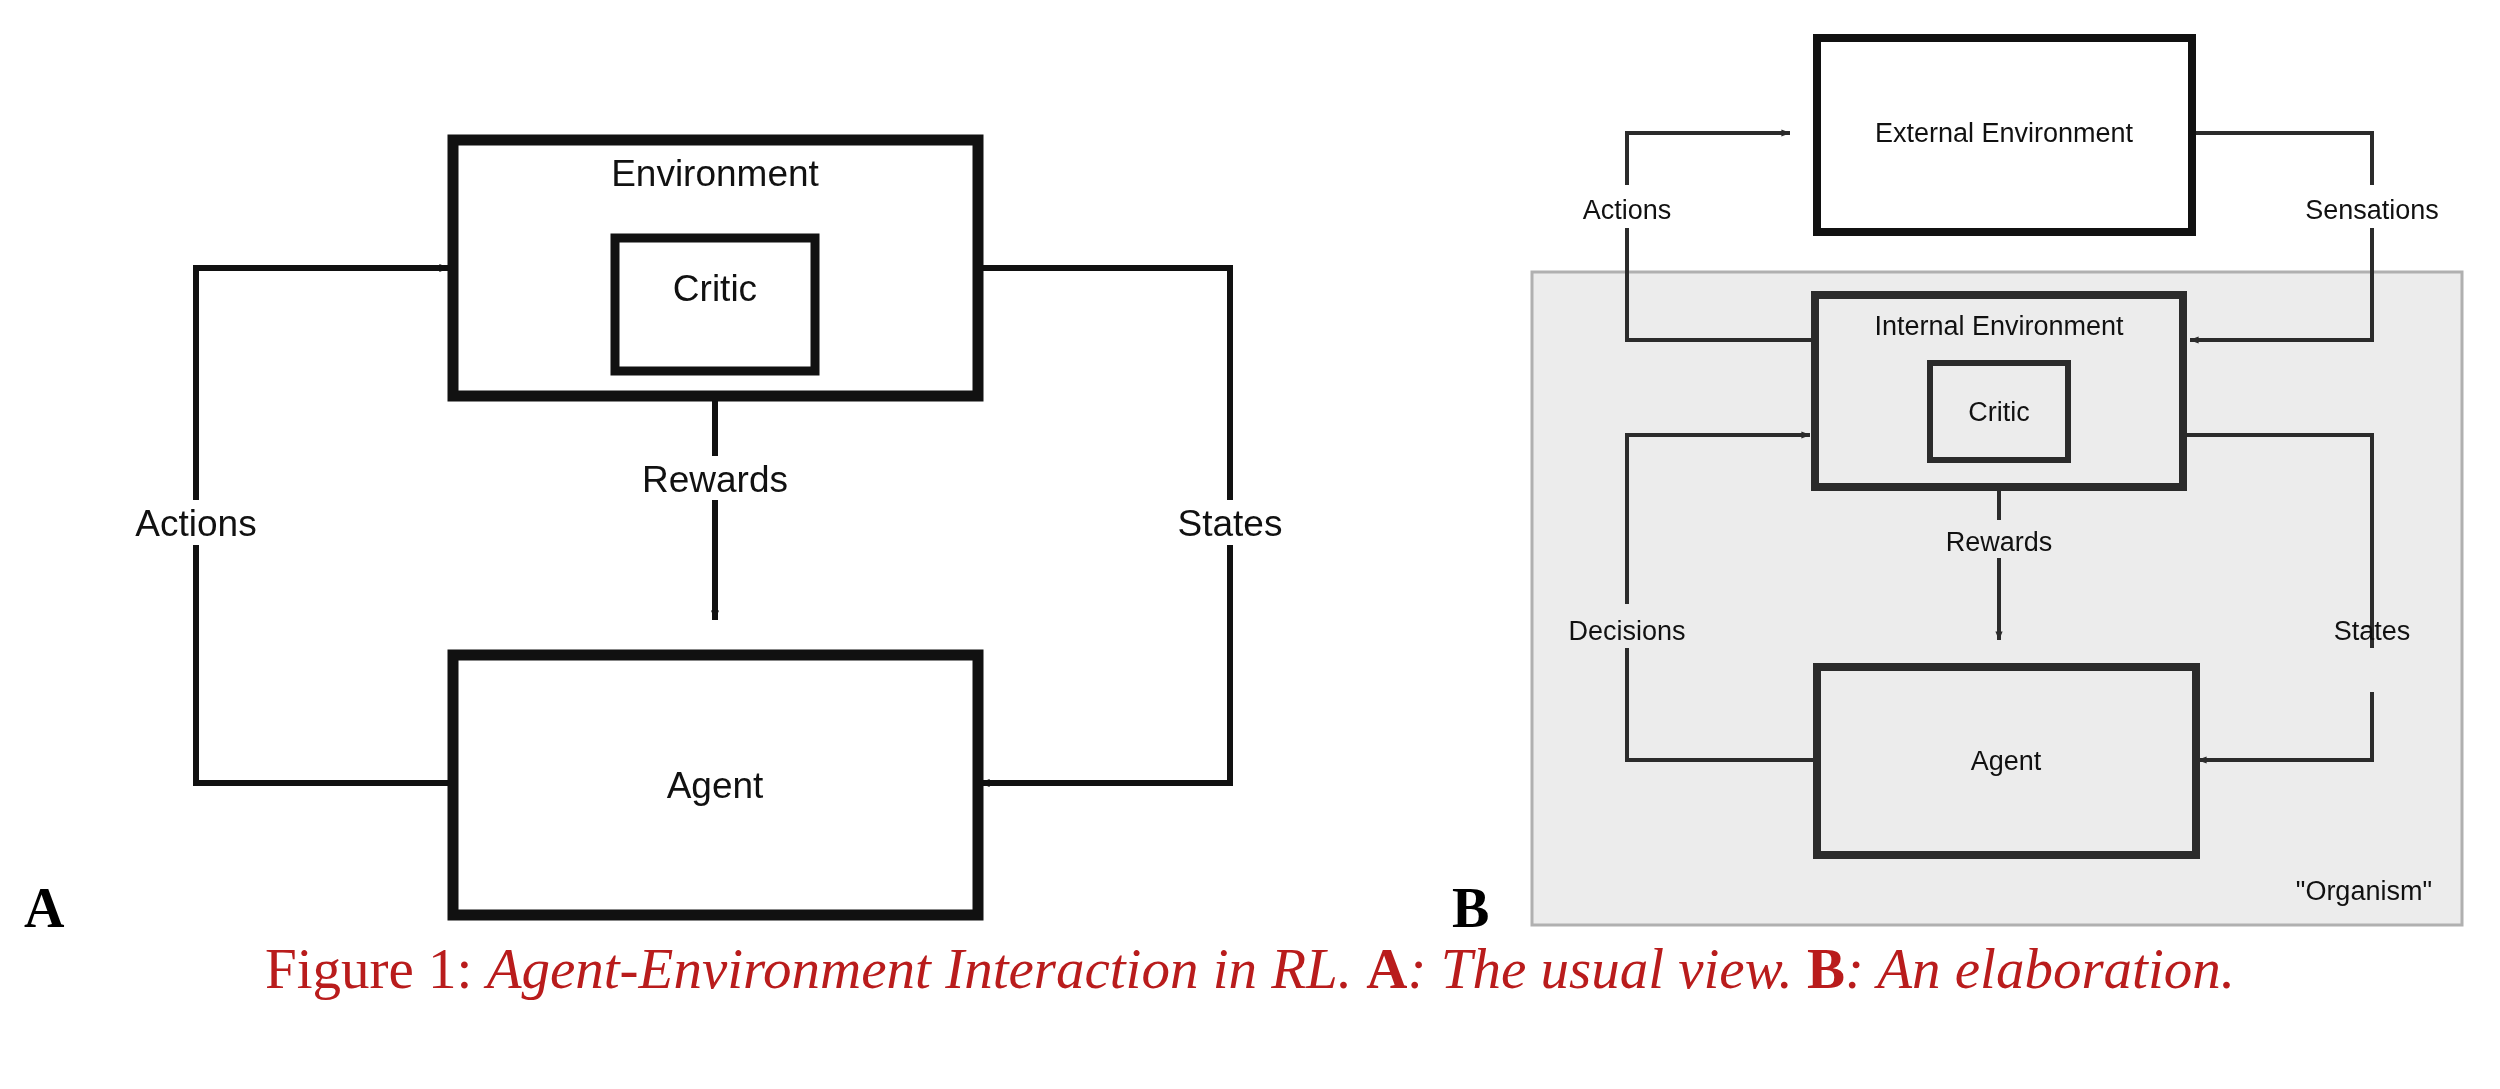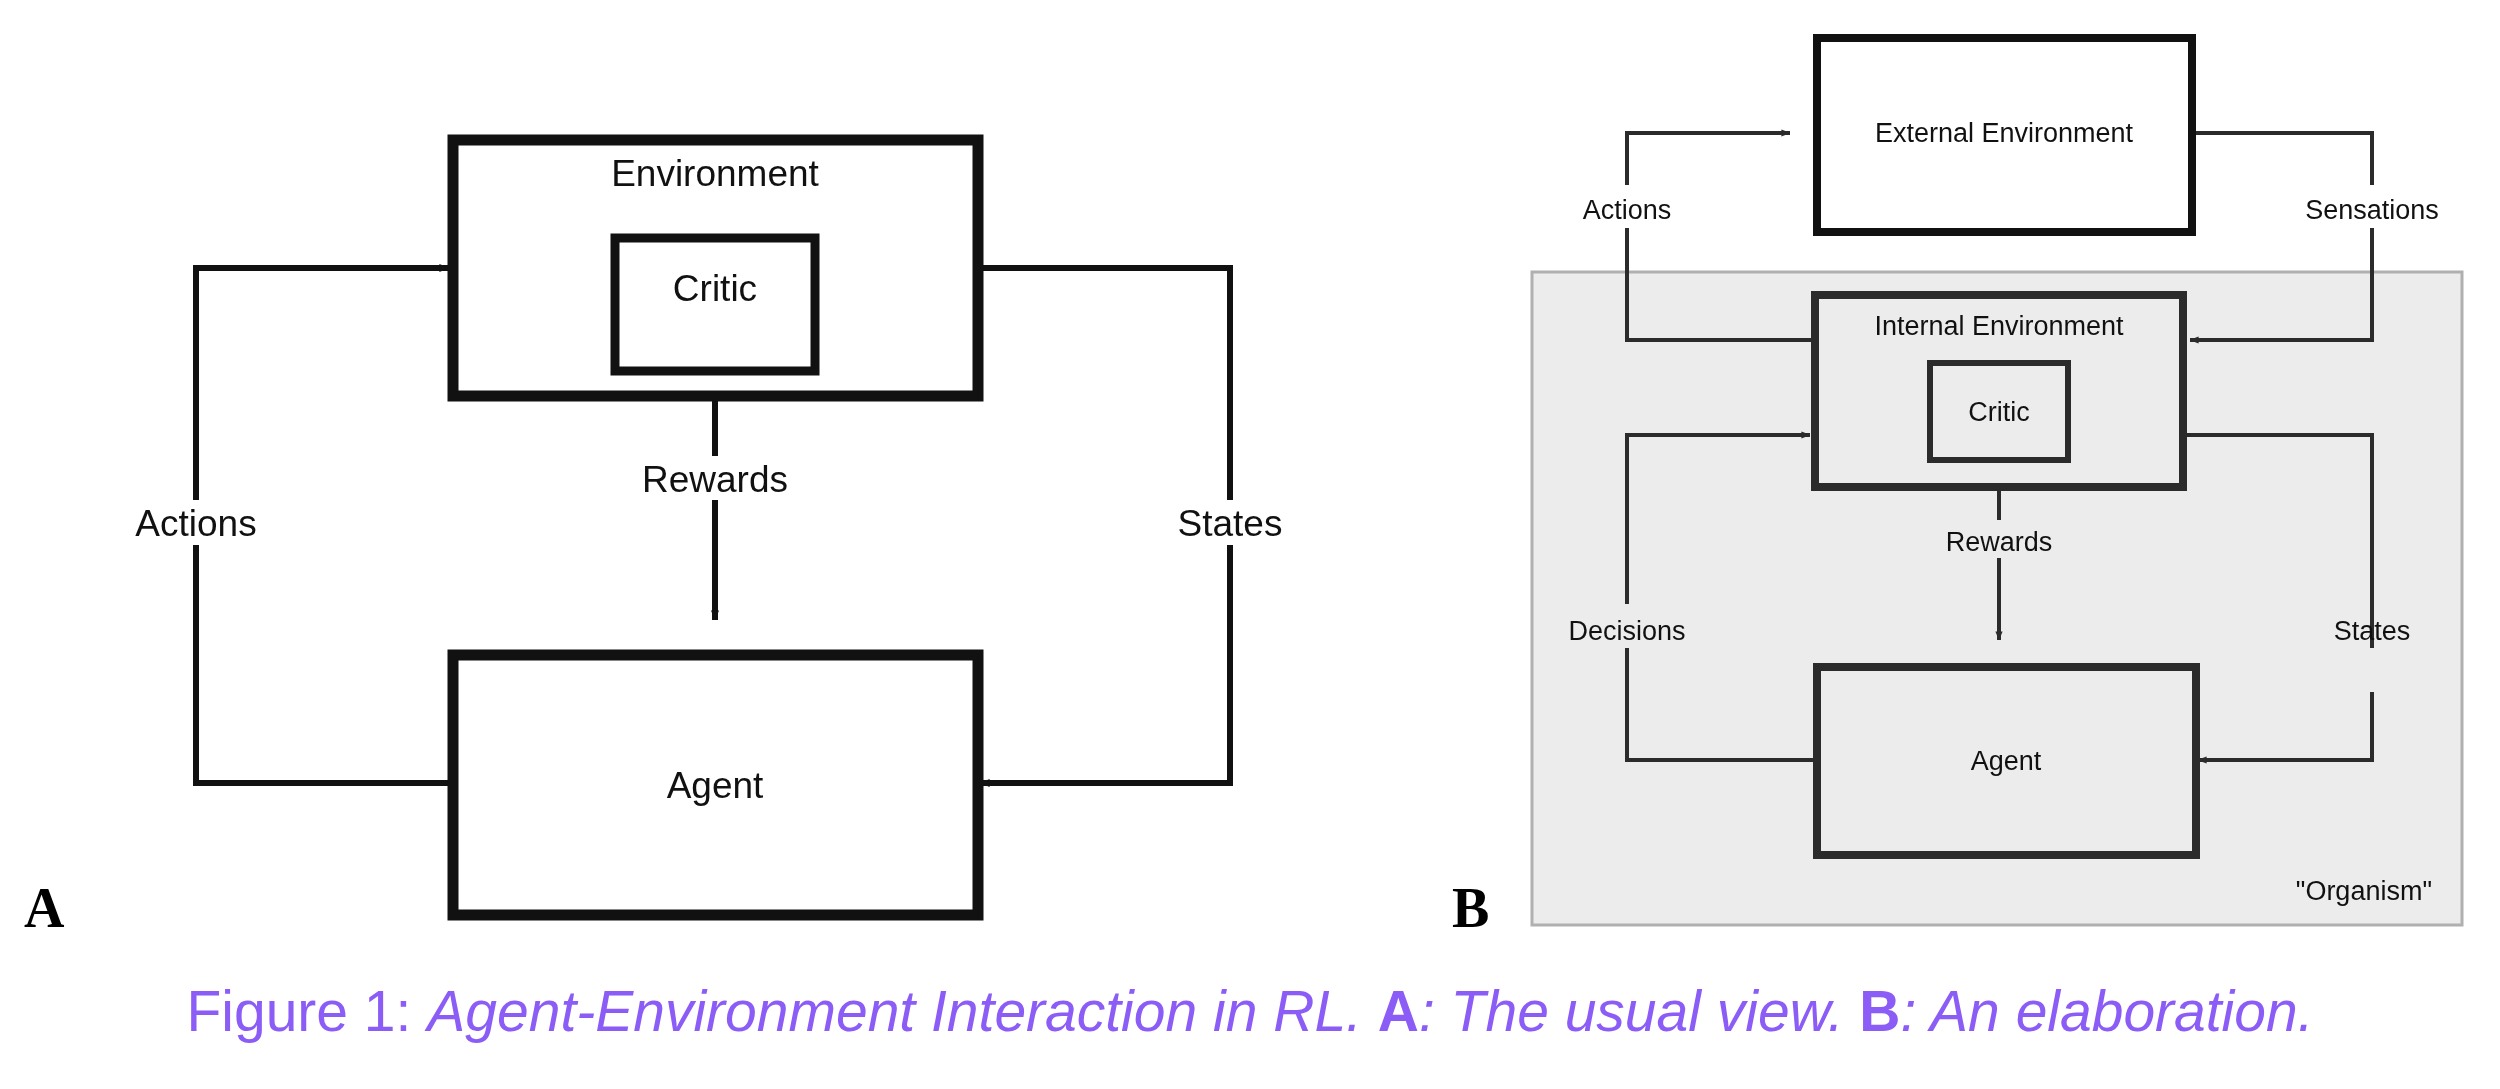--- a/index.html
+++ b/index.html
@@ -35,26 +35,26 @@
     font-weight: bold;
     font-size: 56px;
     color: #000000;
     line-height: 1;
   }
   #panel-letter-a { left: 24px;   top: 880px; }
   #panel-letter-b { left: 1452px; top: 880px; }
   #caption {
     position: absolute;
     left: 0;
-    top: 978px;
+    top: 936px;
     width: 2500px;
     text-align: center;
-    font-family: Liberation Sans, sans-serif;
+    font-family: Liberation Serif, serif;
     font-size: 57px;
-    color: #8b5cf6;
+    color: #b91c1c;
     white-space: nowrap;
   }
   #caption .cap-plain { font-style: normal; }
   #caption .cap-ital  { font-style: italic; }
   #caption .cap-bold  { font-style: normal; font-weight: bold; }
 </style>
 </head>
 <body>
 
 <div id="page">

